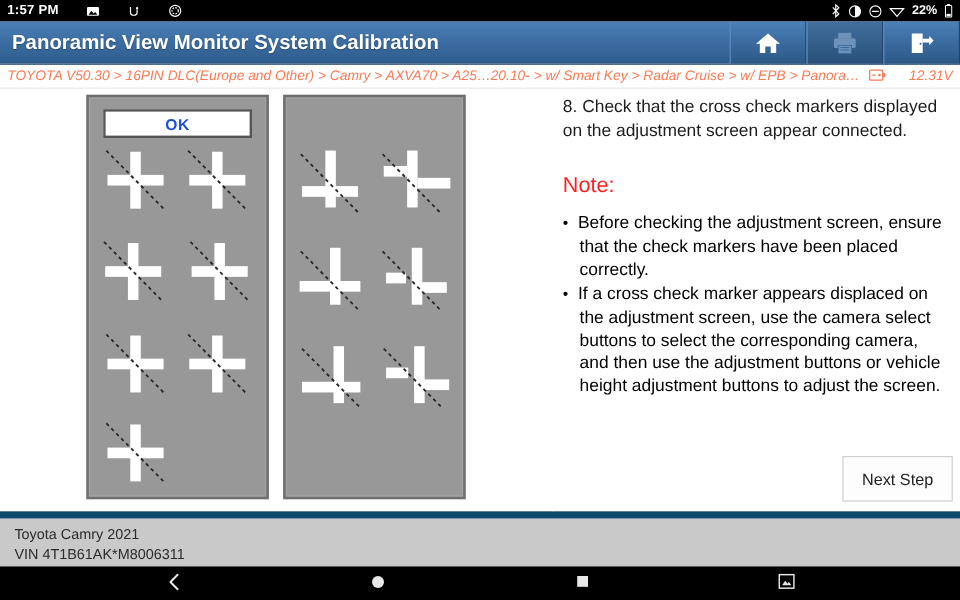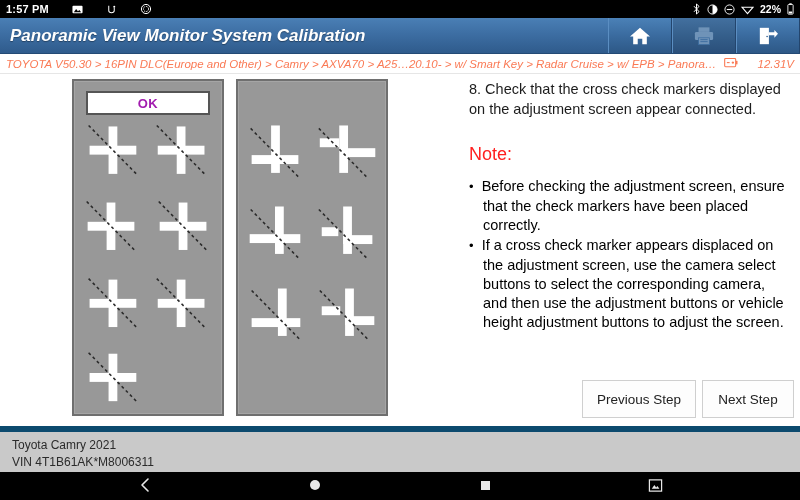--- a/index.html
+++ b/index.html
@@ -23,21 +23,20 @@
   .sicon svg { display:block; }
   .batt-pct { font-size:10.5px; font-weight:bold; }
 
   
   #title-bar {
     height:36px;
     background:linear-gradient(to bottom,#4a7fb5 0%,#3d6ea3 45%,#2f5b8c 100%);
     display:flex; align-items:center; justify-content:space-between;
     border-bottom:1px solid #234a75;
     position:relative;
-    font-style:italic;
   }
   #title-bar .title {
     color:#fff; font-size:17px; font-weight:bold;
     padding-left:10px; text-shadow:0 1px 1px rgba(0,0,0,.35);
     white-space:nowrap;
   }
   #title-actions { display:flex; height:100%; align-items:stretch; }
   .tb-btn {
     width:64px; display:flex; align-items:center; justify-content:center;
     border-left:1px solid #5b8ec2; border-right:1px solid #23456d;
@@ -77,21 +76,21 @@
     width:152px; height:337px;
     background:#989898;
     border:2px solid #6f6f6f;
     position:relative;
     box-shadow:inset 0 0 0 1px #a5a5a5;
   }
   .panel-label {
     position:absolute; left:12px; right:12px; top:10px; height:24px;
     background:#ffffff; border:2px solid #555;
     display:flex; align-items:center; justify-content:center;
-    font-size:13px; font-weight:bold; color:#a21caf;
+    font-size:13px; font-weight:bold; color:#1d4ed8;
     letter-spacing:.5px;
   }
   .crosses { position:absolute; inset:0; }
   .crosses svg { display:block; width:100%; height:100%; }
 
   
   #right-pane {
     flex:1; position:relative;
     padding:6px 8px 0 8px;
     border-left:1px solid #ffffff;
@@ -352,21 +351,20 @@
     <div class="note-list">
       <div class="note-item">
         <span class="bullet">•</span>&nbsp;&nbsp;<span>Before checking the adjustment screen, ensure that the check markers have been placed correctly.</span>
       </div>
       <div class="note-item">
         <span class="bullet">•</span>&nbsp;&nbsp;<span>If a cross check marker appears displaced on the adjustment screen, use the camera select buttons to select the corresponding camera, and then use the adjustment buttons or vehicle height adjustment buttons to adjust the screen.</span>
       </div>
     </div>
 
     <div id="step-buttons">
-      <button class="step-btn">Previous Step</button>
       <button class="step-btn">Next Step</button>
     </div>
   </div>
 </div>
 
 <div id="footer">
   <div>Toyota Camry 2021</div>
   <div>VIN 4T1B61AK*M8006311</div>
 </div>
 

